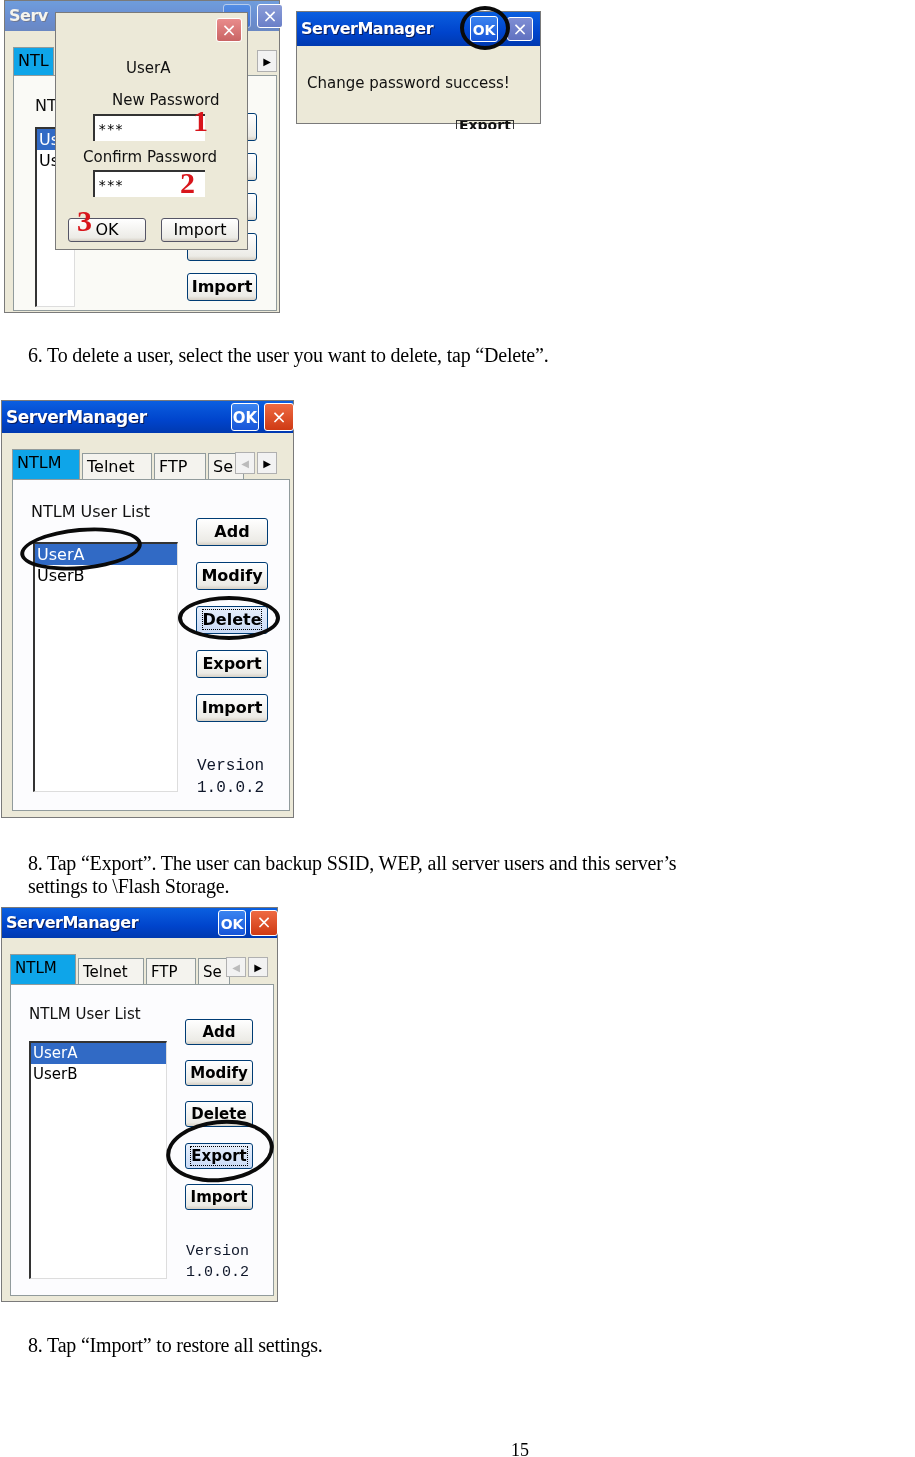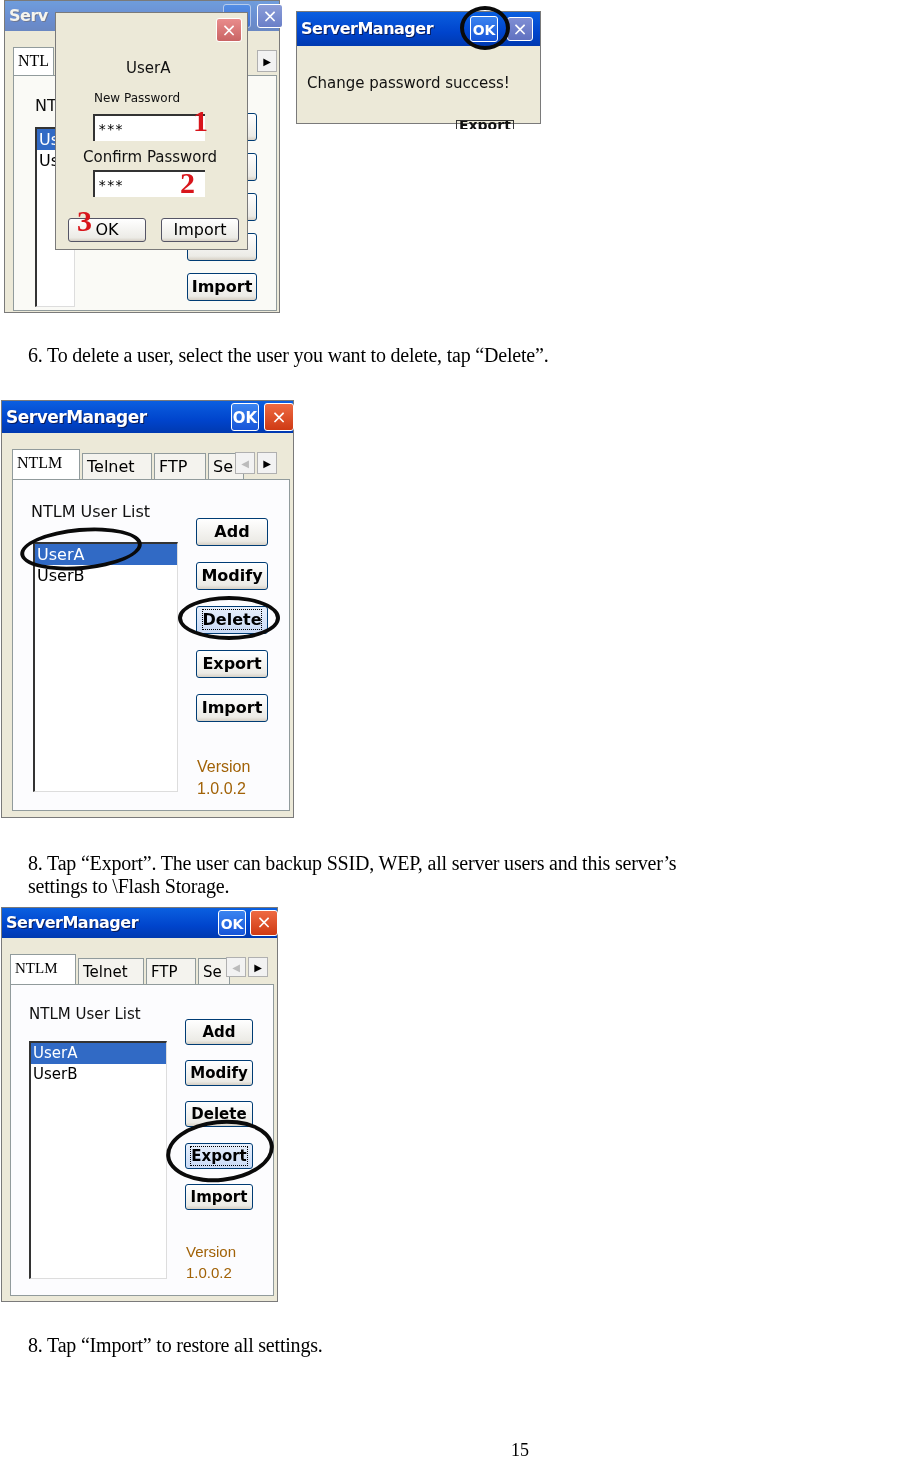--- a/index.html
+++ b/index.html
@@ -10,32 +10,32 @@
 
   
   .win { position:absolute; background:#ece9d8; border:1px solid #7a7a7a; box-sizing:border-box; }
   .titlebar { position:absolute; left:0; right:0; top:0; height:30px; background:linear-gradient(#0a5fe0,#0044cc 60%,#0039b0); color:#fff; font-family:"DejaVu Sans", sans-serif; font-weight:bold; font-size:16px; line-height:30px; padding-left:4px; text-shadow:1px 1px 0 #0a1c5a; letter-spacing:-0.5px; box-sizing:border-box; }
   .tb-ok { position:absolute; top:3px; width:28px; height:24px; border:1px solid #fff; border-radius:3px; background:linear-gradient(#3b84f0,#1654d8); color:#fff; font-family:"DejaVu Sans", sans-serif; font-weight:bold; font-size:14px; line-height:24px; text-align:center; box-sizing:border-box; }
   .tb-x { position:absolute; top:3px; width:26px; height:24px; border:1px solid #fff; border-radius:3px; background:linear-gradient(#ee6a42,#cf3a14); color:#fff; font-family:"DejaVu Sans", sans-serif; font-size:18px; line-height:22px; text-align:center; box-sizing:border-box; }
   .tb-x.gray { background:linear-gradient(#8b9dd8,#6a7fc8); }
 
   .tabs { position:absolute; }
   .tab { position:absolute; top:0; height:26px; border:1px solid #919b9c; border-bottom:none; background:#f4f3ee; font-family:"DejaVu Sans", sans-serif; font-size:16px; line-height:26px; padding:0 4px; box-sizing:border-box; overflow:hidden; white-space:nowrap; }
-  .tab.active { height:30px; top:-4px; background:#ffffff; z-index:2;font-family:Liberation Serif, serif; }
+  .tab.active { height:30px; top:-4px; background:#0ea5e9; z-index:2; }
   .tabarrow { position:absolute; width:20px; height:22px; border:1px solid #b0b0b0; background:#f2f2f2; font-size:10px; line-height:22px; text-align:center; box-sizing:border-box; }
   .tabarrow.dis { color:#bbb; }
   .panel { position:absolute; border:1px solid #919b9c; background:#fcfcfe; box-sizing:border-box; }
   .lbl { position:absolute; font-family:"DejaVu Sans", sans-serif; font-size:16px; color:#111; white-space:nowrap; }
   .listbox { position:absolute; background:#fff; border-left:2px solid #333; border-top:2px solid #333; border-right:1px solid #ddd; border-bottom:1px solid #ddd; box-sizing:border-box; }
   .li { font-family:"DejaVu Sans", sans-serif; font-size:16px; height:21px; line-height:21px; padding-left:2px; }
   .li.sel { background:#316ac5; color:#fff; }
   .btn { position:absolute; height:28px; border:1px solid #003c74; border-radius:3px; background:linear-gradient(#ffffff,#ecebe6 85%,#d6d0c5); font-family:"DejaVu Sans", sans-serif; font-weight:bold; font-size:16px; line-height:26px; text-align:center; box-sizing:border-box; color:#000; }
   .btn.focus span { outline:1px dotted #000; outline-offset:0; }
   .btn.focus { background:linear-gradient(#e8f0fc,#c9daf6); }
-  .ver { position:absolute; font-family:Liberation Sans, sans-serif; font-size:16px; line-height:21px; color:#a16207; }
+  .ver { position:absolute; font-family:Liberation Mono, monospace; font-size:16px; line-height:21px; color:#0f172a; }
 
   .ring { position:absolute; border:4px solid #0a0a0a; border-radius:50%; box-sizing:border-box; pointer-events:none; }
   .num { position:absolute; color:#d8151b; font-family:"Liberation Serif", serif; font-weight:bold; font-size:30px; line-height:30px; }
 
   input.pw { position:absolute; border:none; border-top:2px solid #333; border-left:2px solid #333; background:#fff; font-family:"DejaVu Sans Mono", monospace; font-size:14px; padding:0 3px; box-sizing:border-box; }
 </style>
 </head>
 <body>
 
 <div class="abs" style="left:0;top:0;width:560px;height:315px;">
@@ -57,21 +57,21 @@
     <div class="btn" style="left:232px;top:112px;width:20px;"></div>
     <div class="btn" style="left:232px;top:152px;width:20px;"></div>
     <div class="btn" style="left:232px;top:192px;width:20px;"></div>
     <div class="btn" style="left:182px;top:232px;width:70px;"></div>
     <div class="btn" style="left:182px;top:272px;width:70px;"><span>Import</span></div>
   </div>
 
   <div class="win" style="left:55px;top:12px;width:193px;height:238px;background:#ece9d8;">
     <div class="tb-x" style="left:160px;top:5px;background:linear-gradient(#e98c8c,#c96464);"><span>×</span></div>
     <div class="lbl" style="left:70px;top:46px;font-size:15px;">UserA</div>
-    <div class="lbl" style="left:38px;top:78px;font-size:12px;">New Password</div>
+    <div class="lbl" style="left:56px;top:78px;font-size:15px;">New Password</div>
     <input class="pw" type="text" style="left: 37px; top: 101px; width: 112px; height: 27px;" value="***">
     <div class="lbl" style="left:27px;top:135px;font-size:15px;">Confirm Password</div>
     <input class="pw" type="text" style="left: 37px; top: 157px; width: 112px; height: 27px;" value="***">
     <div class="btn" style="left:12px;top:205px;width:78px;height:24px;line-height:22px;font-weight:normal;border-color:#556;"><span>OK</span></div>
     <div class="btn" style="left:105px;top:205px;width:78px;height:24px;line-height:22px;font-weight:normal;border-color:#556;"><span>Import</span></div>
   </div>
   <div class="num" style="left:193px;top:106px;">1</div>
   <div class="num" style="left:180px;top:168px;">2</div>
   <div class="num" style="left:77px;top:206px;">3</div>
 

